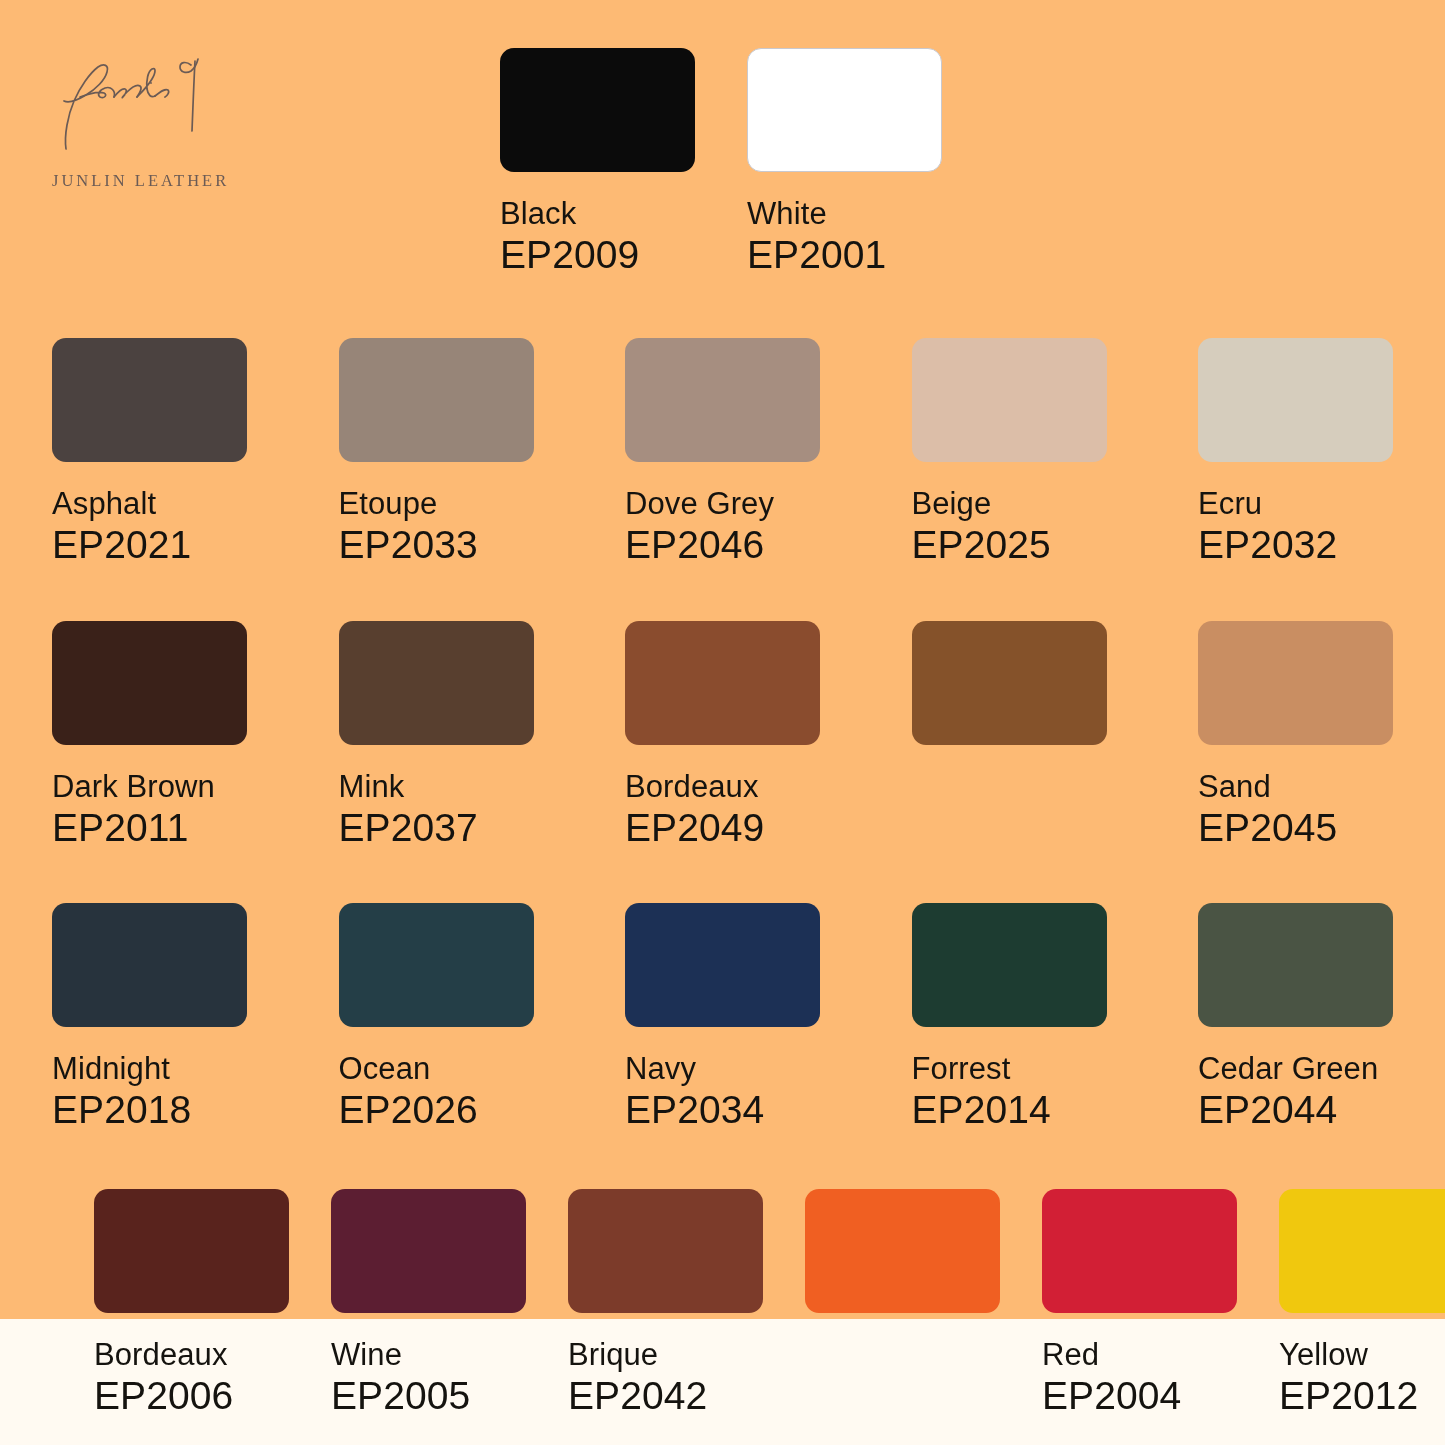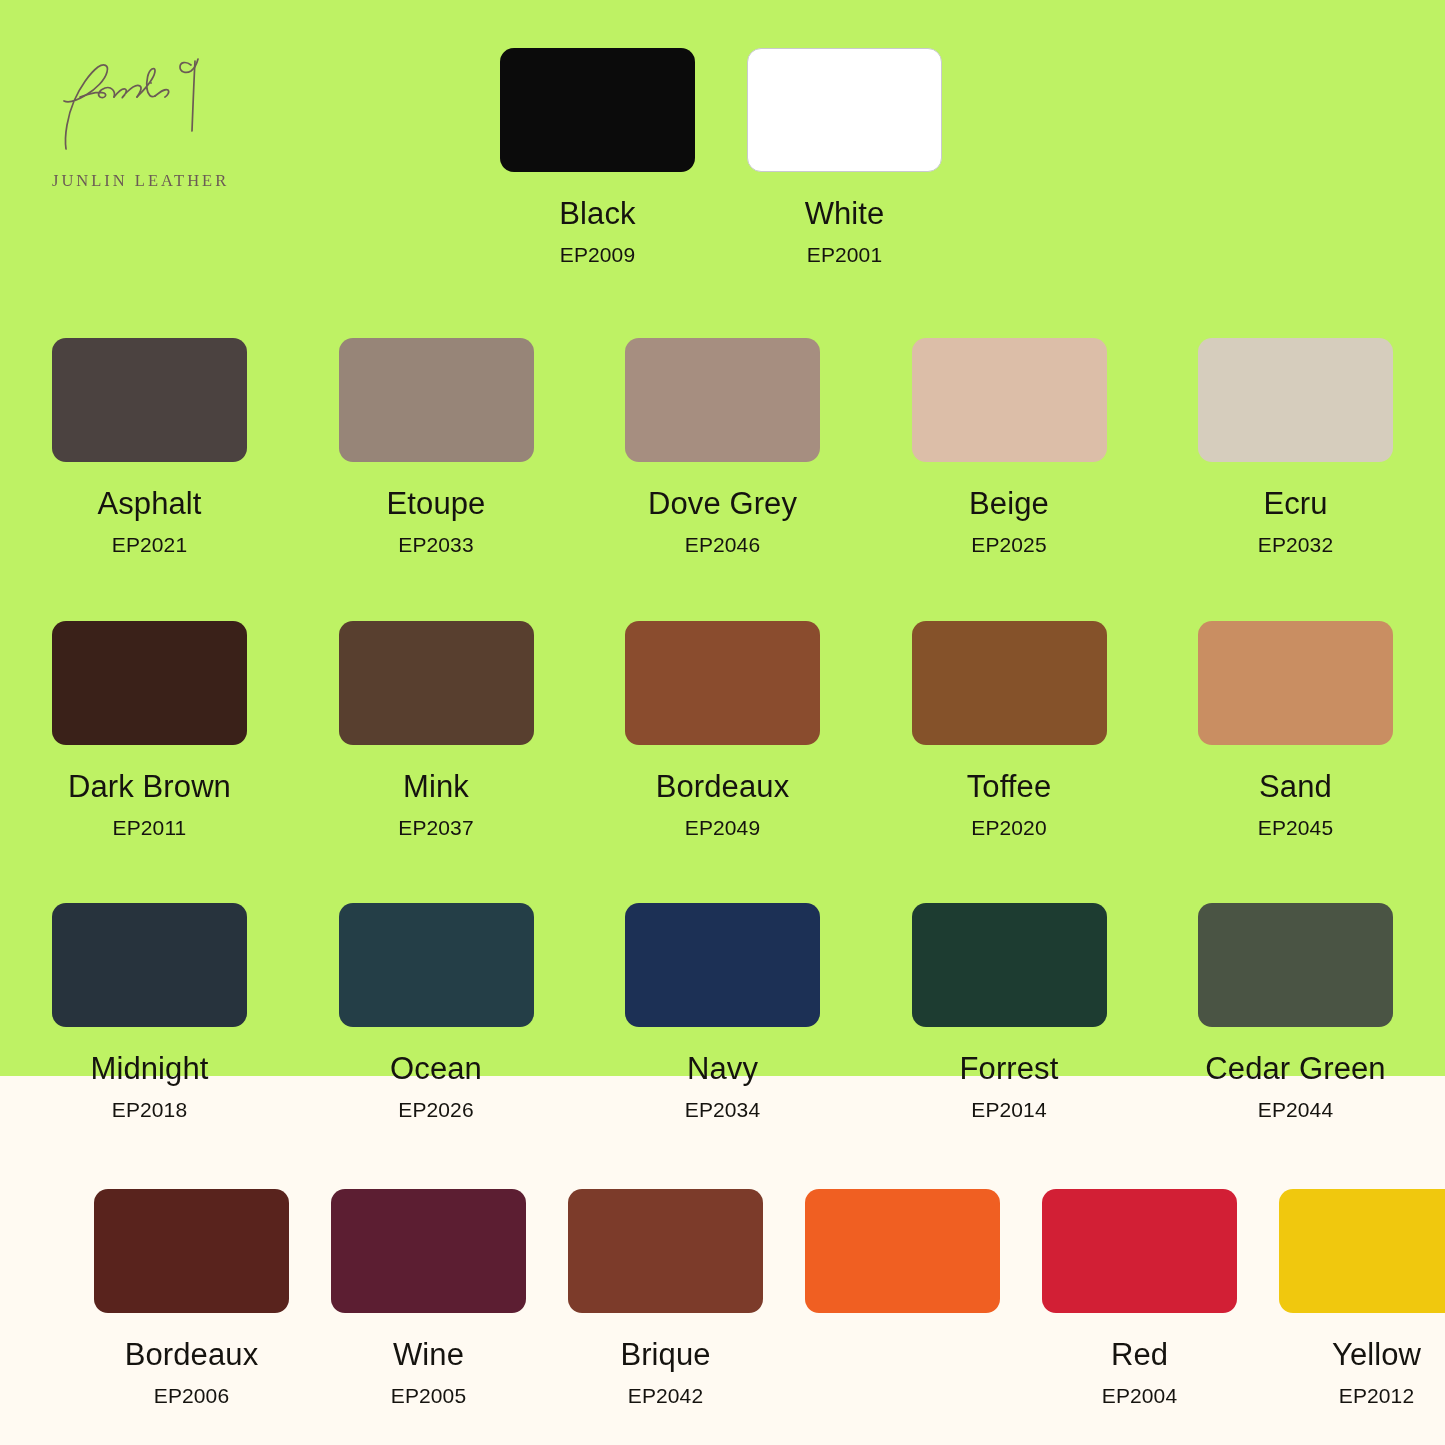--- a/index.html
+++ b/index.html
@@ -4,22 +4,22 @@
 <style>
   * { margin:0; padding:0; box-sizing:border-box; }
   html, body {
     width:1445px; height:1445px;
     background:#FFFAF2;
     font-family:"Liberation Sans", sans-serif;
     overflow:hidden;
   }
   .page {
     position:relative;
-    width:1445px; height:1076px;
-    background:#bef264;
+    width:1445px; height:1319px;
+    background:#fdba74;
   }
 
   
   .brand {
     position:absolute;
     left:30px; top:45px;
     width:260px;
   }
   .brand-signature {
     width:175px; height:120px;
@@ -47,21 +47,21 @@
   
   .grid-row {
     position:absolute;
     left:52px;
     width:1341px;
     display:flex;
   }
   .grid-row.cols5 { justify-content:space-between; }
   .grid-row.cols6 { justify-content:space-between; }
 
-  .cell { position:relative;text-align:center; }
+  .cell { position:relative; }
   .cols5 .cell { width:195px; }
   .cols6 .cell { width:195px;margin-left:42px; }
 
   .chip {
     width:195px;
     height:124px;
     border-radius:14px;
     display:block;
   }
   .chip.outlined {
@@ -73,21 +73,21 @@
     white-space:nowrap;
   }
   .c-name {
     font-size:31px;
     line-height:40px;
     color:#15130f;
     font-weight:400;
     letter-spacing:0.1px;
   }
   .c-code {
-    font-size:21px;
+    font-size:39px;
     line-height:41px;
     color:#15130f;
     font-weight:400;
     letter-spacing:0.1px;
   }
 
   
   #row-1 { top:338px; }
   #row-2 { top:621px; }
   #row-3 { top:903px; }
@@ -191,24 +191,20 @@
     </div>
     <div class="cell">
       <span class="chip" style="background:#8A4C2E;"></span>
       <div class="labels">
         <div class="c-name">Bordeaux</div>
         <div class="c-code">EP2049</div>
       </div>
     </div>
     <div class="cell">
       <span class="chip" style="background:#85522A;"></span>
-      <div class="labels">
-        <div class="c-name">Toffee</div>
-        <div class="c-code">EP2020</div>
-      </div>
     </div>
     <div class="cell">
       <span class="chip" style="background:#C98E62;"></span>
       <div class="labels">
         <div class="c-name">Sand</div>
         <div class="c-code">EP2045</div>
       </div>
     </div>
   </div>
 

